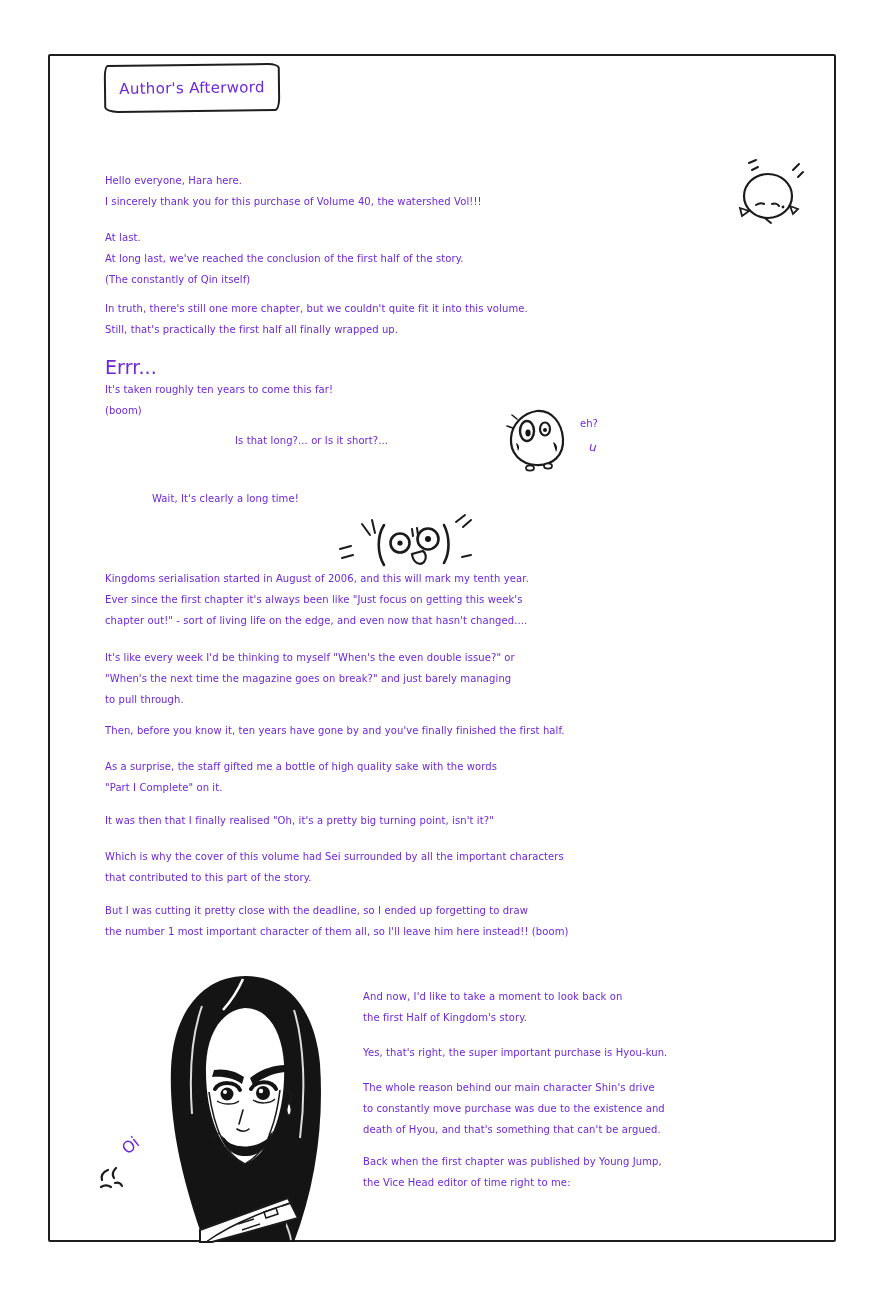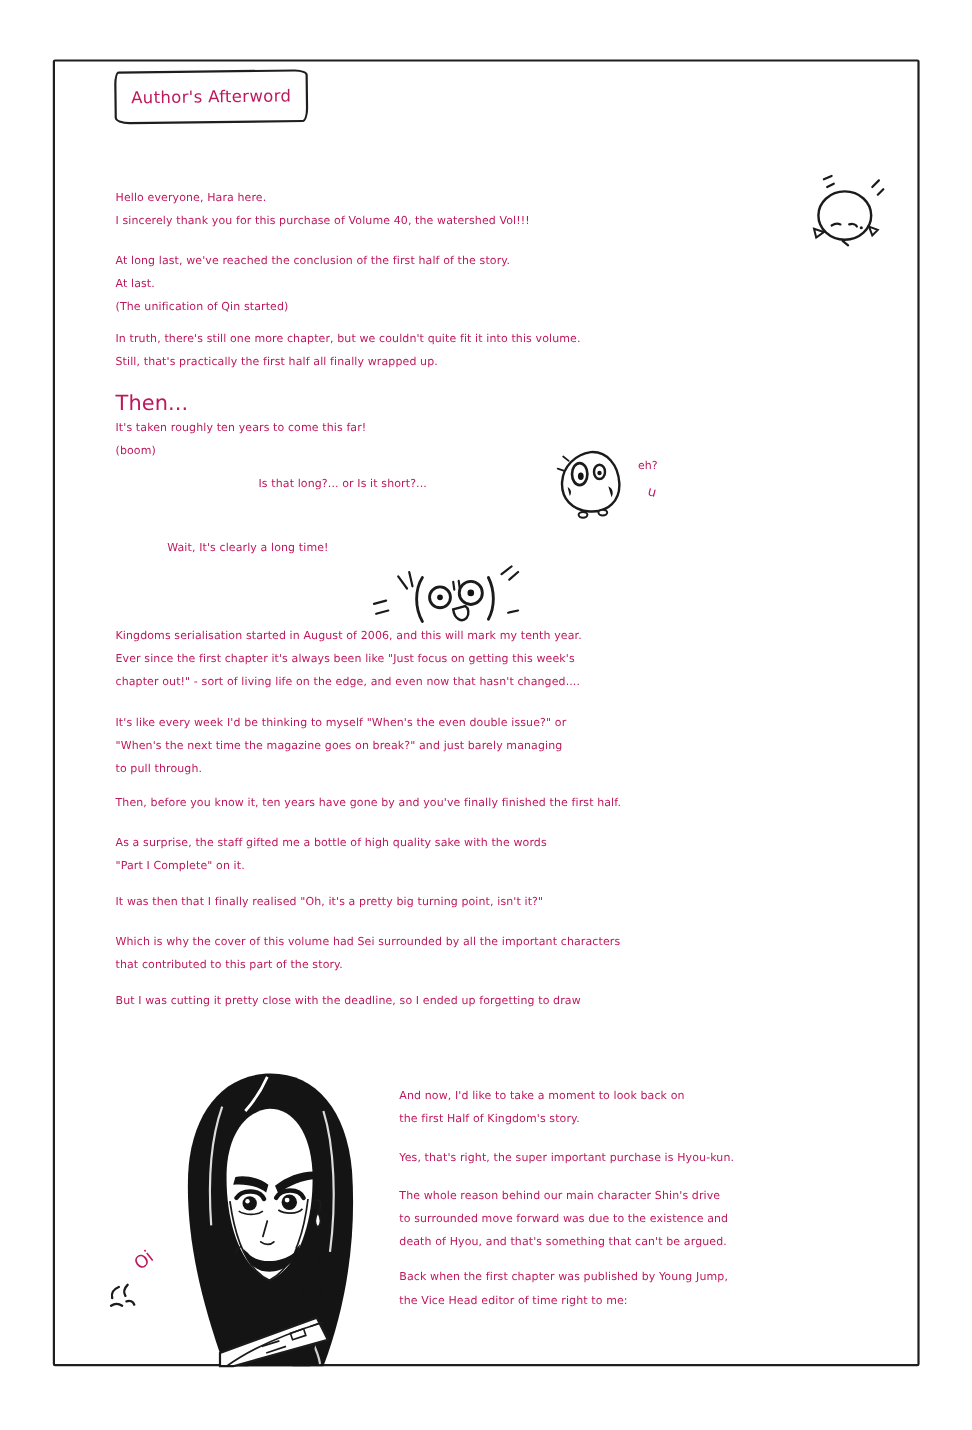--- a/index.html
+++ b/index.html
@@ -1,21 +1,21 @@
 <!DOCTYPE html>
 <html><head>
 <meta charset="utf-8">
 <style>
   html,body{margin:0;padding:0;background:#e8e8e8;}
   .page{
     position:relative;
     width:884px;height:1300px;
     background:#ffffff;
     font-family:"DejaVu Sans",sans-serif;
-    color:#be185d;
+    color:#6d28d9;
     overflow:hidden;
   }
   .frame{
     position:absolute;left:48px;top:54px;
     width:784px;height:1184px;
     border:2.5px solid #1e1e1e;
     border-radius:2px;
   }
   .title-box{
     position:absolute;left:104px;top:64px;
@@ -61,32 +61,32 @@
       <path d="M40,63 l5,4"></path>
     </svg>
   </div>
 
   <div class="tb" style="left:105px;top:170px">
     <div class="ln">Hello everyone, Hara here.</div>
     <div class="ln">I sincerely thank you for this purchase of Volume 40, the watershed Vol!!!</div>
   </div>
 
   <div class="tb" style="left:105px;top:227px">
+    <div class="ln">At last.</div>
     <div class="ln">At long last, we've reached the conclusion of the first half of the story.</div>
-    <div class="ln">At last.</div>
-    <div class="ln">(The unification of Qin started)</div>
+    <div class="ln">(The constantly of Qin itself)</div>
   </div>
 
   <div class="tb" style="left:105px;top:298px">
     <div class="ln">In truth, there's still one more chapter, but we couldn't quite fit it into this volume.</div>
     <div class="ln">Still, that's practically the first half all finally wrapped up.</div>
   </div>
 
   <div class="tb big" style="left:105px;top:356px">
-    <div class="ln">Then...</div>
+    <div class="ln">Errr...</div>
   </div>
 
   <div class="tb" style="left:105px;top:379px">
     <div class="ln">It's taken roughly ten years to come this far!</div>
     <div class="ln">(boom)</div>
   </div>
 
   <div class="tb" style="left:235px;top:430px">
     <div class="ln">Is that long?... or Is it short?...</div>
   </div>
@@ -154,20 +154,21 @@
     <div class="ln">It was then that I finally realised "Oh, it's a pretty big turning point, isn't it?"</div>
   </div>
 
   <div class="tb" style="left:105px;top:846px">
     <div class="ln">Which is why the cover of this volume had Sei surrounded by all the important characters</div>
     <div class="ln">that contributed to this part of the story.</div>
   </div>
 
   <div class="tb" style="left:105px;top:900px">
     <div class="ln">But I was cutting it pretty close with the deadline, so I ended up forgetting to draw</div>
+    <div class="ln">the number 1 most important character of them all, so I'll leave him here instead!! (boom)</div>
   </div>
 
   <div class="doodle" style="left:146px;top:972px;">
     <svg width="200" height="272" viewBox="0 0 200 272" fill="none">
       <path d="M100,4 C54,4 27,44 25,96 C23,152 36,208 58,270 L148,270 C170,212 178,150 174,92 C169,38 142,4 100,4 Z" fill="#141414"></path>
       <path d="M97,7 C93,16 86,28 77,38" stroke="#fff" stroke-width="2.5"></path>
       <path d="M56,34 C46,62 43,100 46,142" stroke="#fff" stroke-width="2" opacity="0.85"></path>
       <path d="M148,38 C158,70 160,120 154,166" stroke="#fff" stroke-width="2" opacity="0.85"></path>
       <path d="M68,246 C64,252 60,260 58,268" stroke="#fff" stroke-width="2" opacity="0.8"></path>
       <path d="M138,248 C142,256 144,262 145,268" stroke="#fff" stroke-width="2" opacity="0.8"></path>
@@ -212,21 +213,21 @@
     <div class="ln">And now, I'd like to take a moment to look back on</div>
     <div class="ln">the first Half of Kingdom's story.</div>
   </div>
 
   <div class="tb" style="left:363px;top:1042px">
     <div class="ln">Yes, that's right, the super important purchase is Hyou-kun.</div>
   </div>
 
   <div class="tb" style="left:363px;top:1077px">
     <div class="ln">The whole reason behind our main character Shin's drive</div>
-    <div class="ln">to surrounded move forward was due to the existence and</div>
+    <div class="ln">to constantly move purchase was due to the existence and</div>
     <div class="ln">death of Hyou, and that's something that can't be argued.</div>
   </div>
 
   <div class="tb" style="left:363px;top:1151px">
     <div class="ln">Back when the first chapter was published by Young Jump,</div>
     <div class="ln">the Vice Head editor of time right to me:</div>
   </div>
 
 </div>
 

